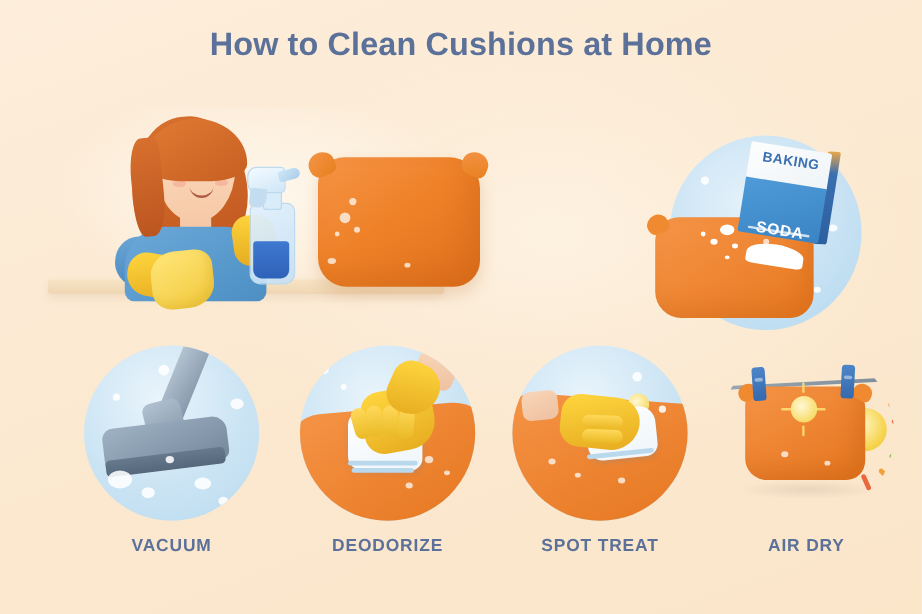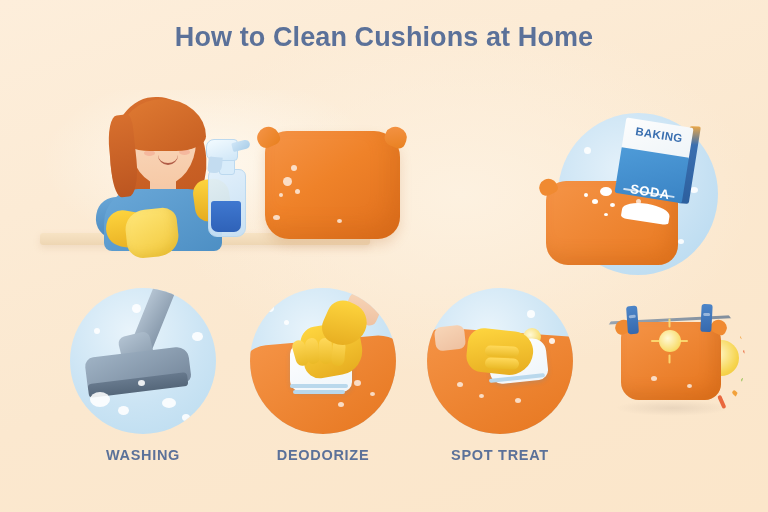--- a/index.html
+++ b/index.html
@@ -405,21 +405,21 @@
         <div class="vac-tube"></div>
         <div class="vac-joint"></div>
         <div class="vac-head"></div>
         <div class="vac-head-b"></div>
         <div class="bubble" style="left:20px;top:104px;width:20px;height:15px;"></div>
         <div class="bubble" style="left:48px;top:118px;width:11px;height:9px;"></div>
         <div class="bubble" style="left:92px;top:110px;width:14px;height:10px;"></div>
         <div class="bubble" style="left:112px;top:126px;width:8px;height:7px;"></div>
         <div class="bubble" style="left:68px;top:92px;width:7px;height:6px;"></div>
       </div>
-      <div class="step-label">WASHING</div>
+      <div class="step-label">VACUUM</div>
     </div>
 
     <div class="step step-3">
       <div class="circle">
         <div class="cush-sm2"></div>
         <div class="bubble" style="left:100px;top:22px;width:8px;height:8px;"></div>
         <div class="bubble" style="left:122px;top:50px;width:6px;height:6px;"></div>
         <div class="sun-small" style="left:96px;top:40px;width:18px;height:18px;"></div>
         <div class="wipe" style="left:62px;top:52px;width:58px;height:42px;transform:rotate(-6deg);"></div>
         <div class="wipe-edge" style="left:62px;top:88px;width:56px;height:4px;transform:rotate(-6deg);"></div>
@@ -471,16 +471,17 @@
         <div class="sun-small"></div>
         <div class="sun-small-ray" style="left:52px;top:52px;transform:rotate(0deg);"></div>
         <div class="sun-small-ray" style="left:80px;top:52px;transform:rotate(0deg);"></div>
         <div class="sun-small-ray" style="left:66px;top:34px;transform:rotate(90deg);"></div>
         <div class="sun-small-ray" style="left:66px;top:70px;transform:rotate(90deg);"></div>
         <div class="pin" style="left:28px;top:18px;transform:rotate(-4deg);"></div>
         <div class="pin" style="left:102px;top:16px;transform:rotate(3deg);"></div>
         <div class="spark" style="left:52px;top:88px;width:6px;height:5px;"></div>
         <div class="spark" style="left:88px;top:96px;width:5px;height:4px;"></div>
       </div>
+      <div class="step-label">AIR DRY</div>
     </div>
 
   </div>
 </div>
 
 </body></html>

